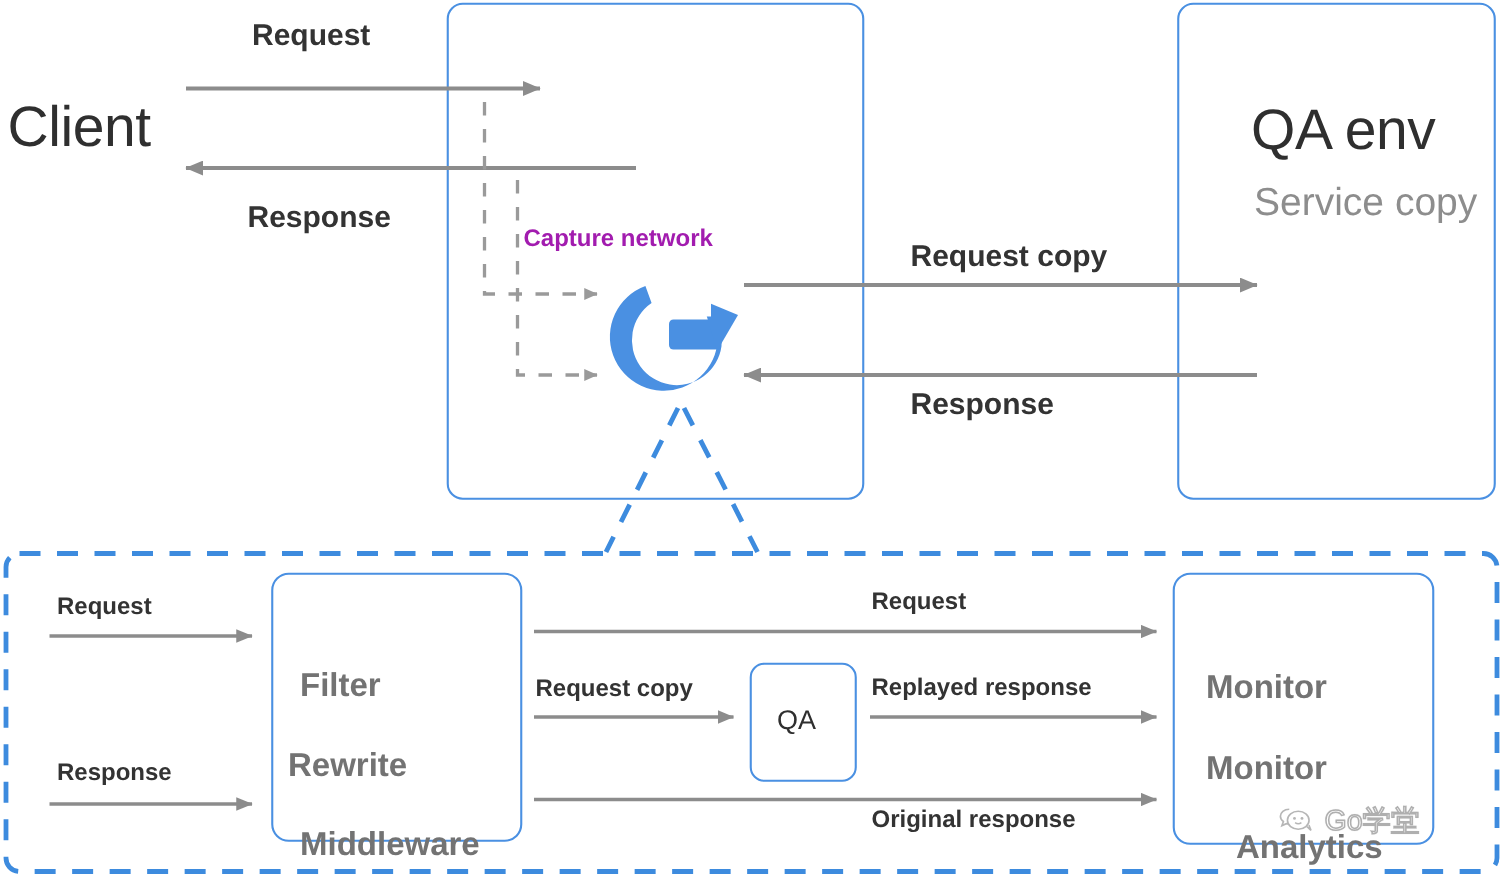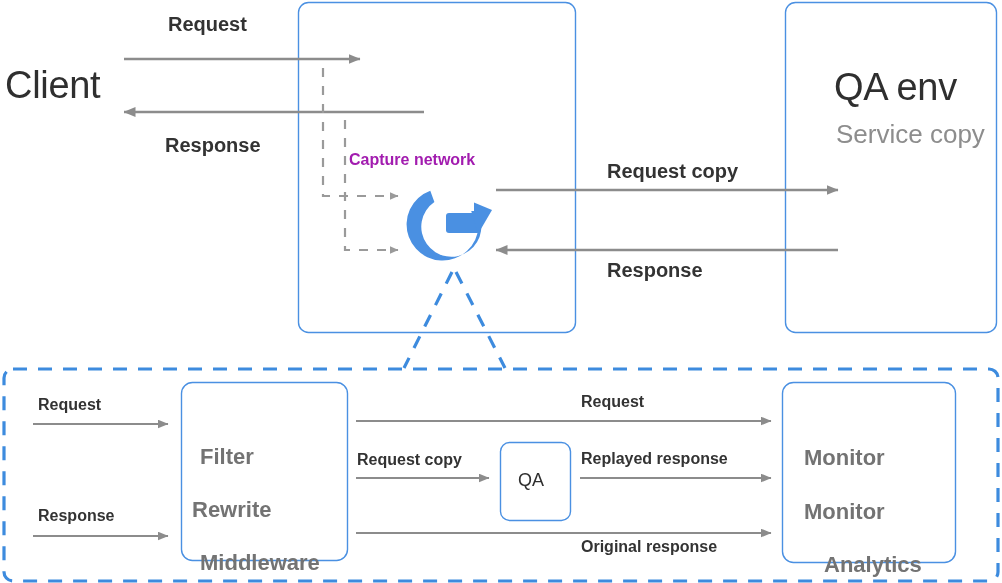--- a/index.html
+++ b/index.html
@@ -185,14 +185,26 @@
   <div class="txt lbl-qa" style="left:518px; top:470px;">QA</div>
 
   <div class="txt lbl-flow-sm" style="left:581px; top:393px;">Request</div>
   <div class="txt lbl-flow-sm" style="left:581px; top:450px;">Replayed response</div>
   <div class="txt lbl-flow-sm" style="left:581px; top:510px;margin-top:28px;">Original response</div>
 
   <div class="txt lbl-card" style="left:804px; top:409px;">Monitor</div>
   <div class="txt lbl-card" style="left:804px; top:463px;text-align:center;">Monitor</div>
   <div class="txt lbl-card" style="left:824px; top:516px;">Analytics</div>
 
+  <div class="watermark">
+    <svg width="26" height="22" viewBox="0 0 26 22">
+      <path d="M7.5,3.5 C4,3.5 1.6,5.7 1.6,8.2 C1.6,9.6 2.4,10.9 3.6,11.7
+               L2.6,14.4 L5.6,13.1 C6.2,13.25 6.9,13.3 7.5,13.3" fill="none" stroke="#8a8a8a" stroke-width="1.1"></path>
+      <ellipse cx="13.5" cy="10.8" rx="7.2" ry="6.0" fill="#ffffff" stroke="#8a8a8a" stroke-width="1.1"></ellipse>
+      <path d="M19.2,15.0 L22.0,17.6 L20.6,14.1" fill="#ffffff" stroke="#8a8a8a" stroke-width="1.1"></path>
+      <circle cx="11.0" cy="9.6" r="0.95" fill="#8a8a8a"></circle>
+      <circle cx="16.0" cy="9.6" r="0.95" fill="#8a8a8a"></circle>
+      <path d="M11.4,12.4 Q13.5,14.0 15.6,12.4" fill="none" stroke="#8a8a8a" stroke-width="1.0"></path>
+    </svg>
+    <span class="wm-text">Go学堂</span>
+  </div>
 
 </div>
 
 </body></html>

